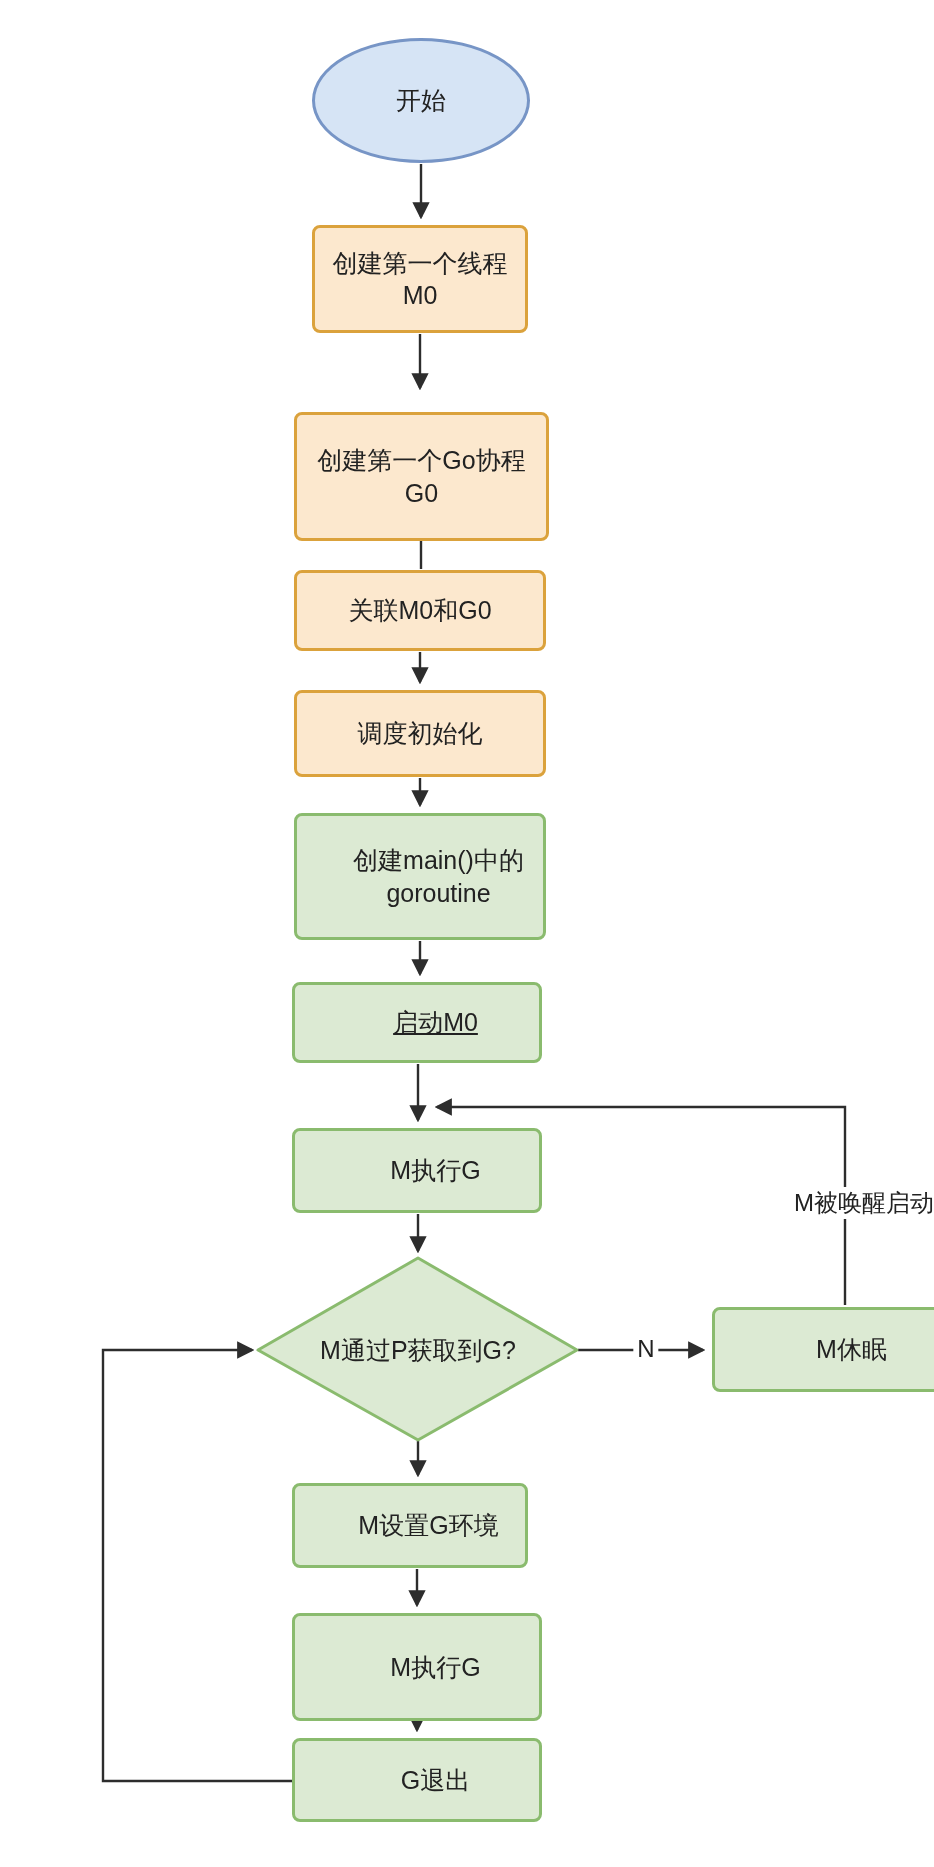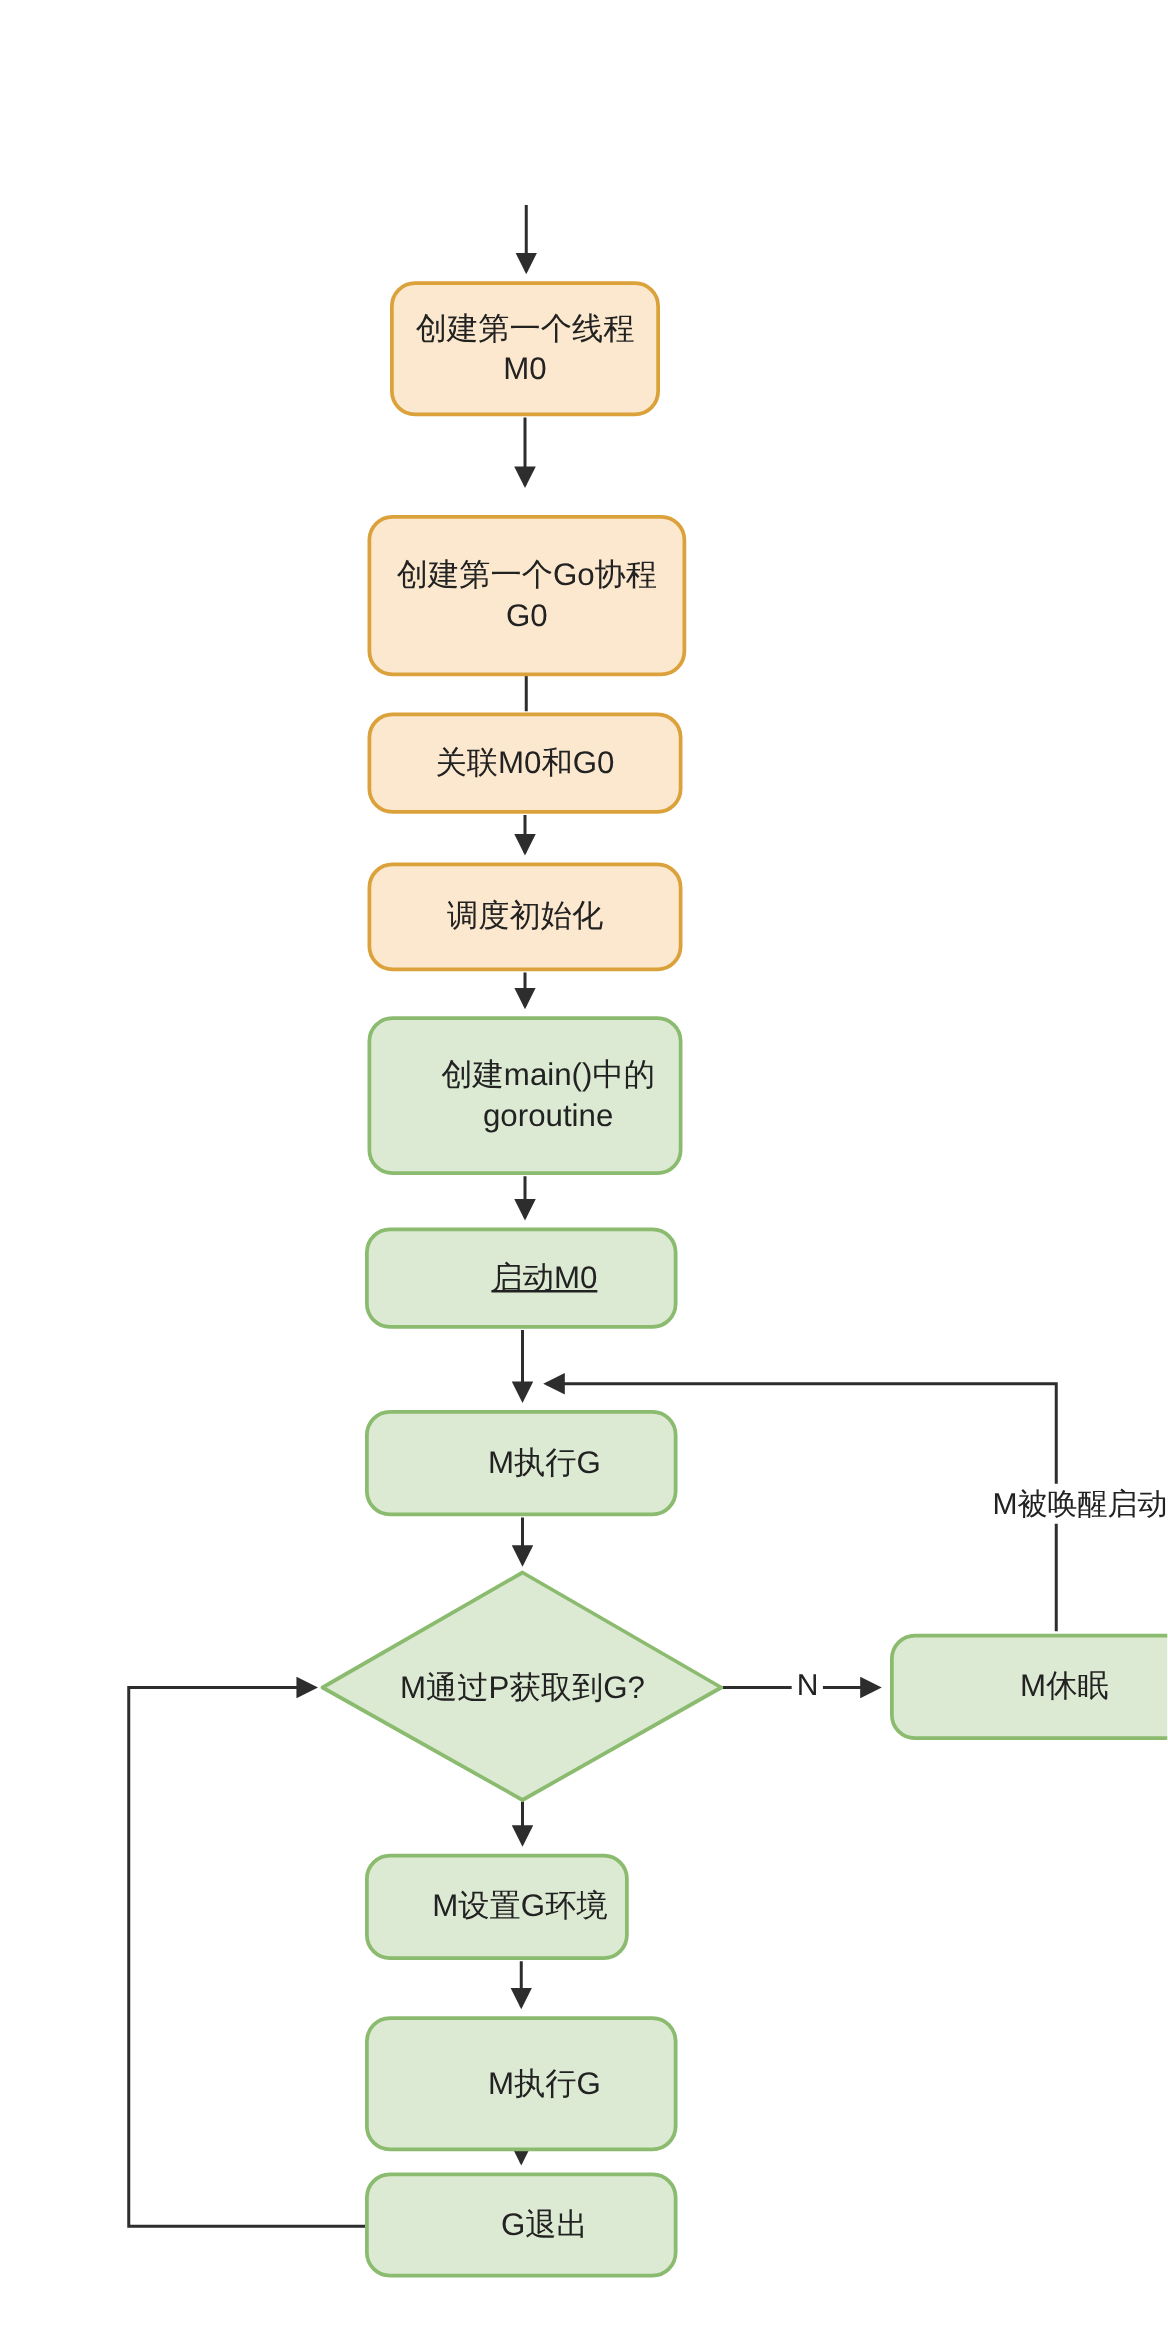--- a/index.html
+++ b/index.html
@@ -30,21 +30,21 @@
     justify-content: center;
     text-align: center;
     box-sizing: border-box;
     font-size: 25px;
     line-height: 1.3;
     white-space: pre-line;
     color: #222222;
   }
   .rect {
     border: 3px solid;
-    border-radius: 20px;
+    border-radius: 8px;
   }
   .orange {
     background: var(--orange-fill, #fce8ce);
     border-color: var(--orange-stroke, #dba23c);
   }
   .green {
     background: var(--green-fill, #dcead3);
     border-color: var(--green-stroke, #8abb6e);
     padding-left: 37px;
   }
@@ -90,20 +90,21 @@
     <path class="conn" d="M 418 1214 V 1251" marker-end="url(#arrow)"></path>
     <path class="conn" d="M 578 1350 H 703" marker-end="url(#arrow)"></path>
     <path class="conn" d="M 418 1441 V 1475" marker-end="url(#arrow)"></path>
     <path class="conn" d="M 417 1569 V 1605" marker-end="url(#arrow)"></path>
     <path class="conn" d="M 417 1698 V 1730" marker-end="url(#arrow)"></path>
     <path class="conn" d="M 292 1781 H 103 V 1350 H 252" marker-end="url(#arrow)"></path>
 
     <polygon points="418,1258 577,1350 418,1440 258,1350" style="fill:var(--green-fill,#dcead3); stroke:var(--green-stroke,#8abb6e); stroke-width:3; stroke-linejoin:round;"></polygon>
   </svg>
 
+  <div class="node ellipse" style="left:312px; top:38px; width:218px; height:125px;">开始</div>
 
   <div class="node rect orange" style="left:312px; top:225px; width:216px; height:108px;">创建第一个线程
 M0</div>
 
   <div class="node rect orange" style="left:294px; top:412px; width:255px; height:129px;">创建第一个Go协程
 G0</div>
 
   <div class="node rect orange" style="left:294px; top:570px; width:252px; height:81px;">关联M0和G0</div>
 
   <div class="node rect orange" style="left:294px; top:690px; width:252px; height:87px;">调度初始化</div>
@@ -112,21 +113,21 @@
 goroutine</div>
 
   <div class="node rect green" style="left:292px; top:982px; width:250px; height:81px;text-decoration:underline;">启动M0</div>
 
   <div class="node rect green" style="left:292px; top:1128px; width:250px; height:85px;">M执行G</div>
 
   <div class="node diamond-label" style="left:288px; top:1320px; width:260px; height:60px;">M通过P获取到G?</div>
 
   <div class="node rect green" style="left:712px; top:1307px; width:242px; height:85px;">M休眠</div>
 
-  <div class="node rect green" style="left:292px; top:1483px; width:211px; height:85px;">M设置G环境</div>
+  <div class="node rect green" style="left:292px; top:1483px; width:236px; height:85px;">M设置G环境</div>
 
   <div class="node rect green" style="left:292px; top:1613px; width:250px; height:108px;">M执行G</div>
 
   <div class="node rect green" style="left:292px; top:1738px; width:250px; height:84px;">G退出</div>
 
   <div class="edge-label" style="left:646px; top:1349px;">N</div>
 
   <div class="edge-label" style="left:820px; top:1203px;margin-left:44px;">M被唤醒启动</div>
 
 </div>

